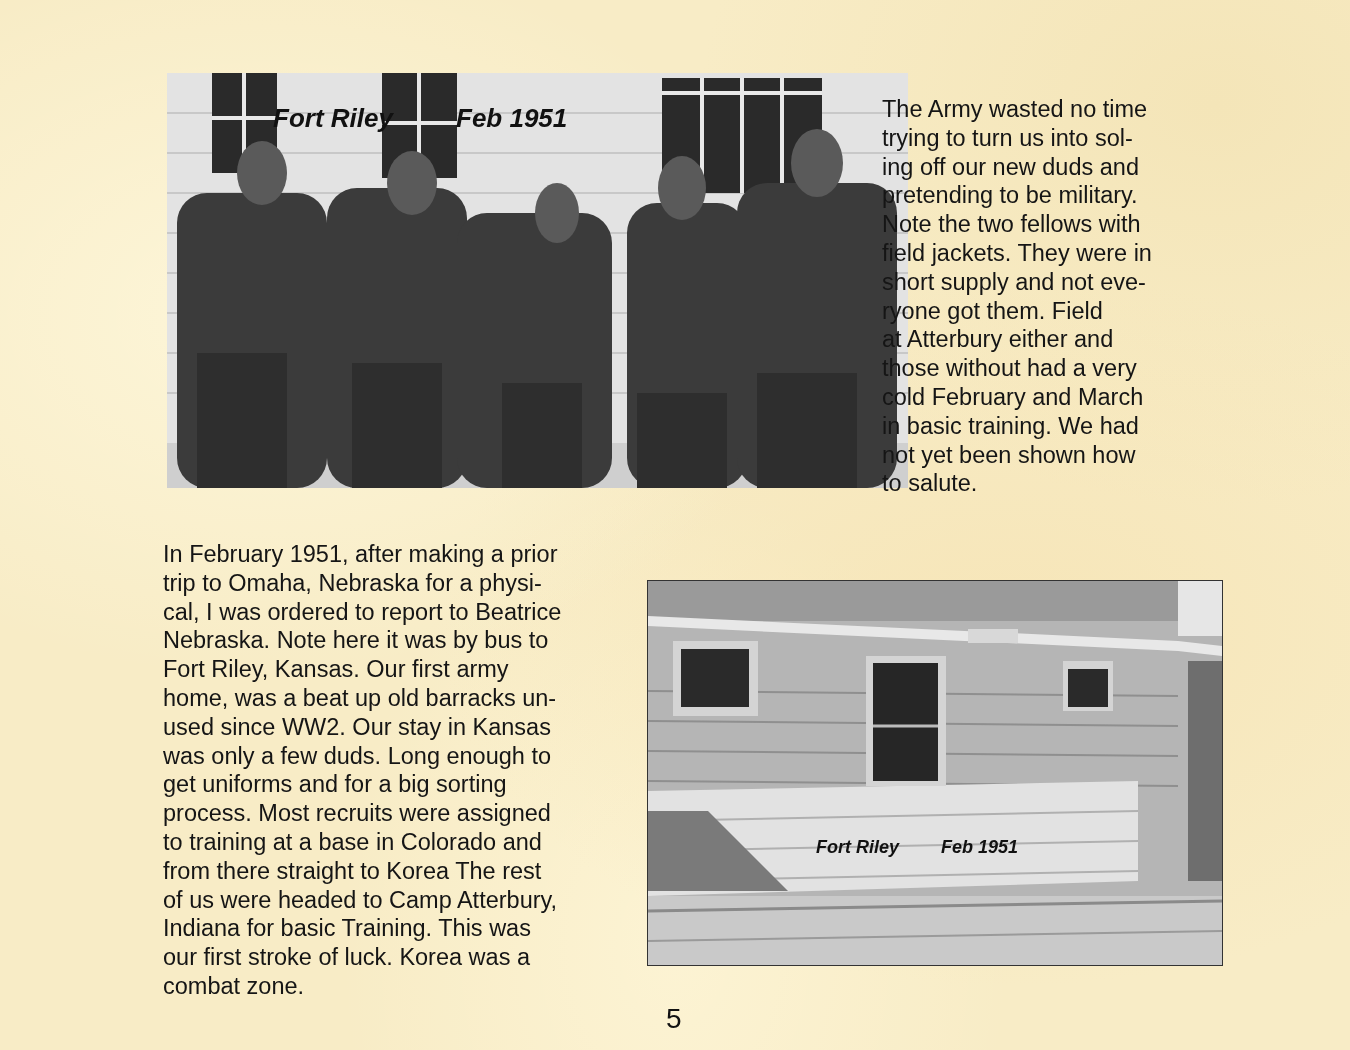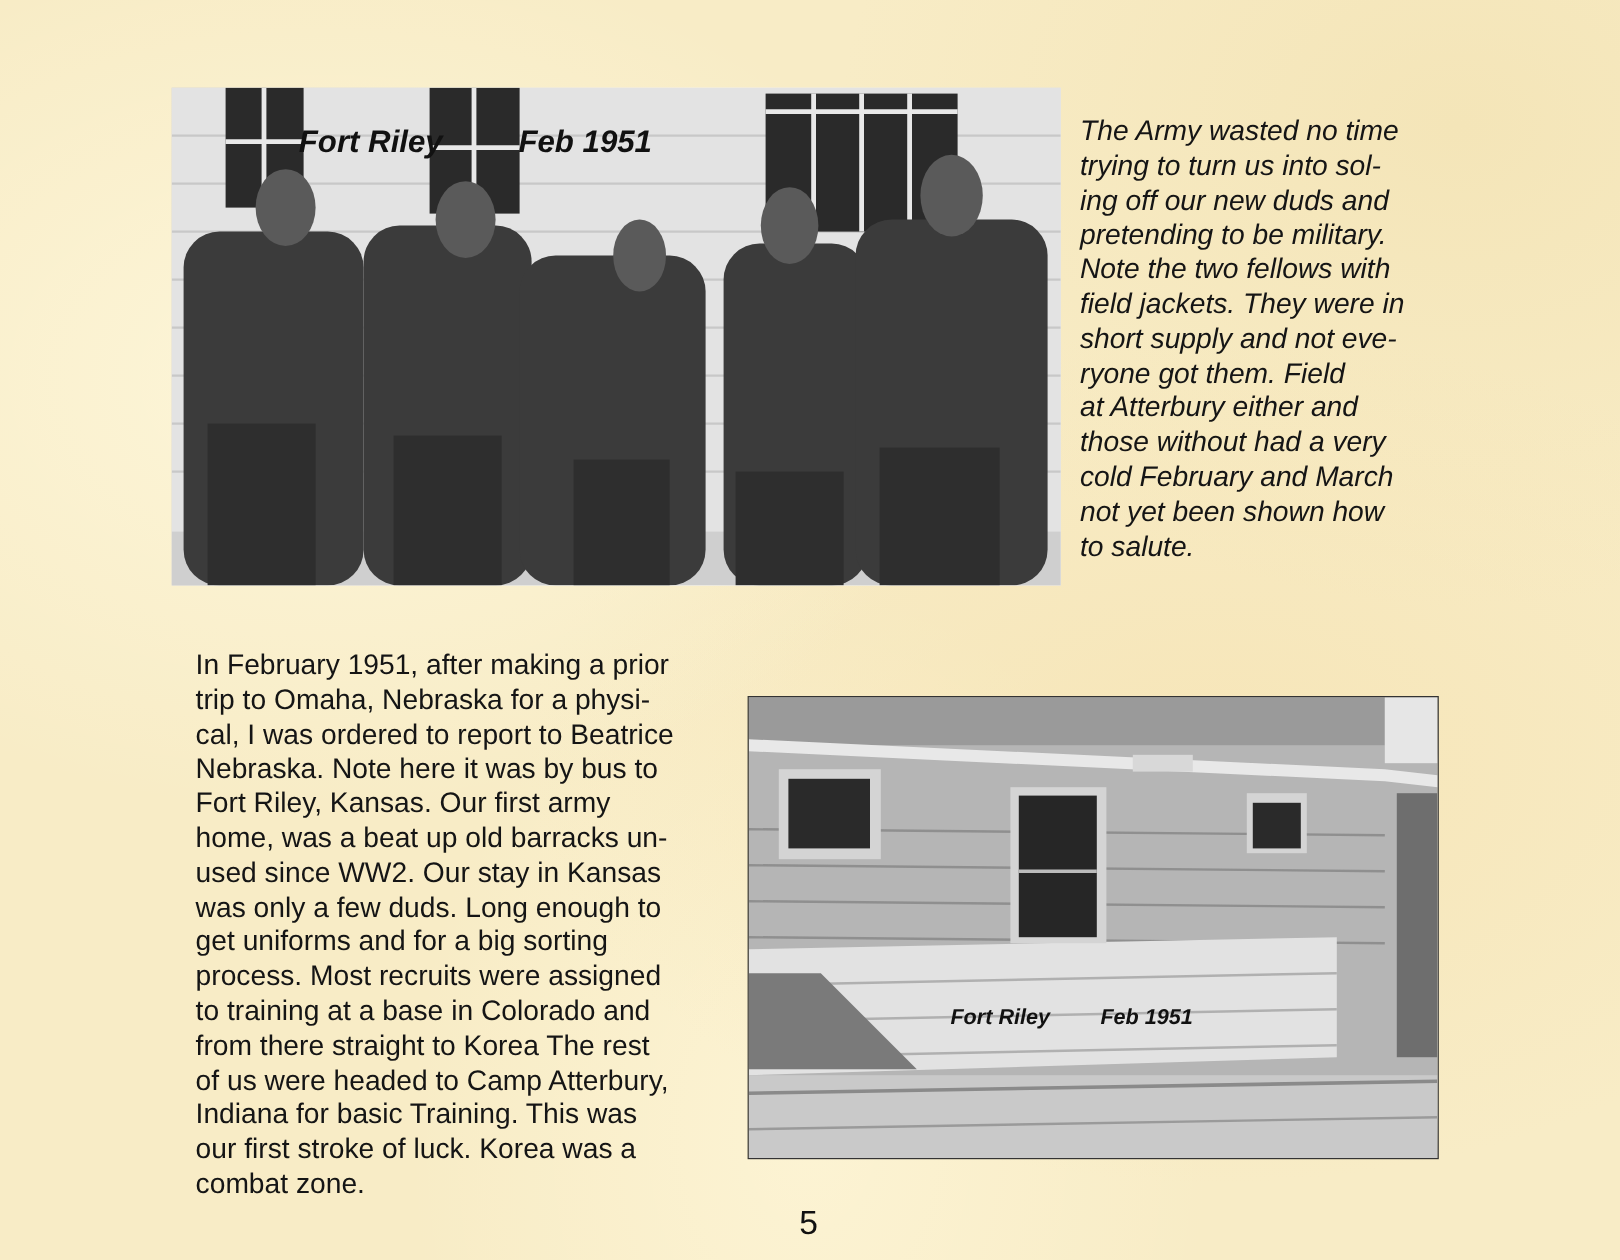--- a/index.html
+++ b/index.html
@@ -14,24 +14,24 @@
       font-family: "Liberation Sans", sans-serif;
       color: #111;
     }
     .text-block {
       position: absolute;
       font-size: 23.5px;
       line-height: 28.8px;
       color: #151515;
     }
     .text-block span.line { display: block; white-space: nowrap; }
-    #caption-right { left: 900px; top: 95px; font-style: italic; }
+    #caption-right { left: 882px; top: 95px; }
     #narrative-left { left: 163px; top: 493px; margin-top: 47px; }
 
-    .photo { position: absolute; overflow: hidden; }
+    .photo { position: absolute; overflow: hidden; margin-left: 24px; }
     #photo-salute {
       left: 143px; top: 73px; width: 741px; height: 415px;
       background:
         linear-gradient(180deg, rgba(0,0,0,0) 0%, rgba(0,0,0,0) 100%),
         linear-gradient(90deg, #d8d8d8 0%, #e9e9e9 40%, #f2f2f2 60%, #e4e4e4 100%);
     }
     #photo-barracks {
       left: 623px; top: 580px; width: 576px; height: 386px;
       background: linear-gradient(180deg, #6a6a6a 0%, #8c8c8c 12%, #c6c6c6 15%, #a8a8a8 40%, #bfbfbf 60%, #e2e2e2 75%, #d0d0d0 90%, #5a5a5a 100%);
       border: 1px solid #333;
@@ -117,20 +117,21 @@
   <span class="line">trying to turn us into sol-</span>
   <span class="line">ing off our new duds and</span>
   <span class="line">pretending to be military.</span>
   <span class="line">Note the two fellows with</span>
   <span class="line">field jackets.  They were in</span>
   <span class="line">short supply and not eve-</span>
   <span class="line">ryone got them.  Field</span>
   <span class="line">at Atterbury either and</span>
   <span class="line">those without had a very</span>
   <span class="line">cold February and March</span>
+  <span class="line">in basic training.  We had</span>
   <span class="line">not yet been shown how</span>
   <span class="line">to salute.</span>
 </div>
 
 <div class="text-block" id="narrative-left">
   <span class="line">In February 1951, after making a prior</span>
   <span class="line">trip to Omaha, Nebraska for a physi-</span>
   <span class="line">cal, I was ordered to report to Beatrice</span>
   <span class="line">Nebraska.  Note here it was by bus to</span>
   <span class="line">Fort Riley, Kansas. Our first army</span>

